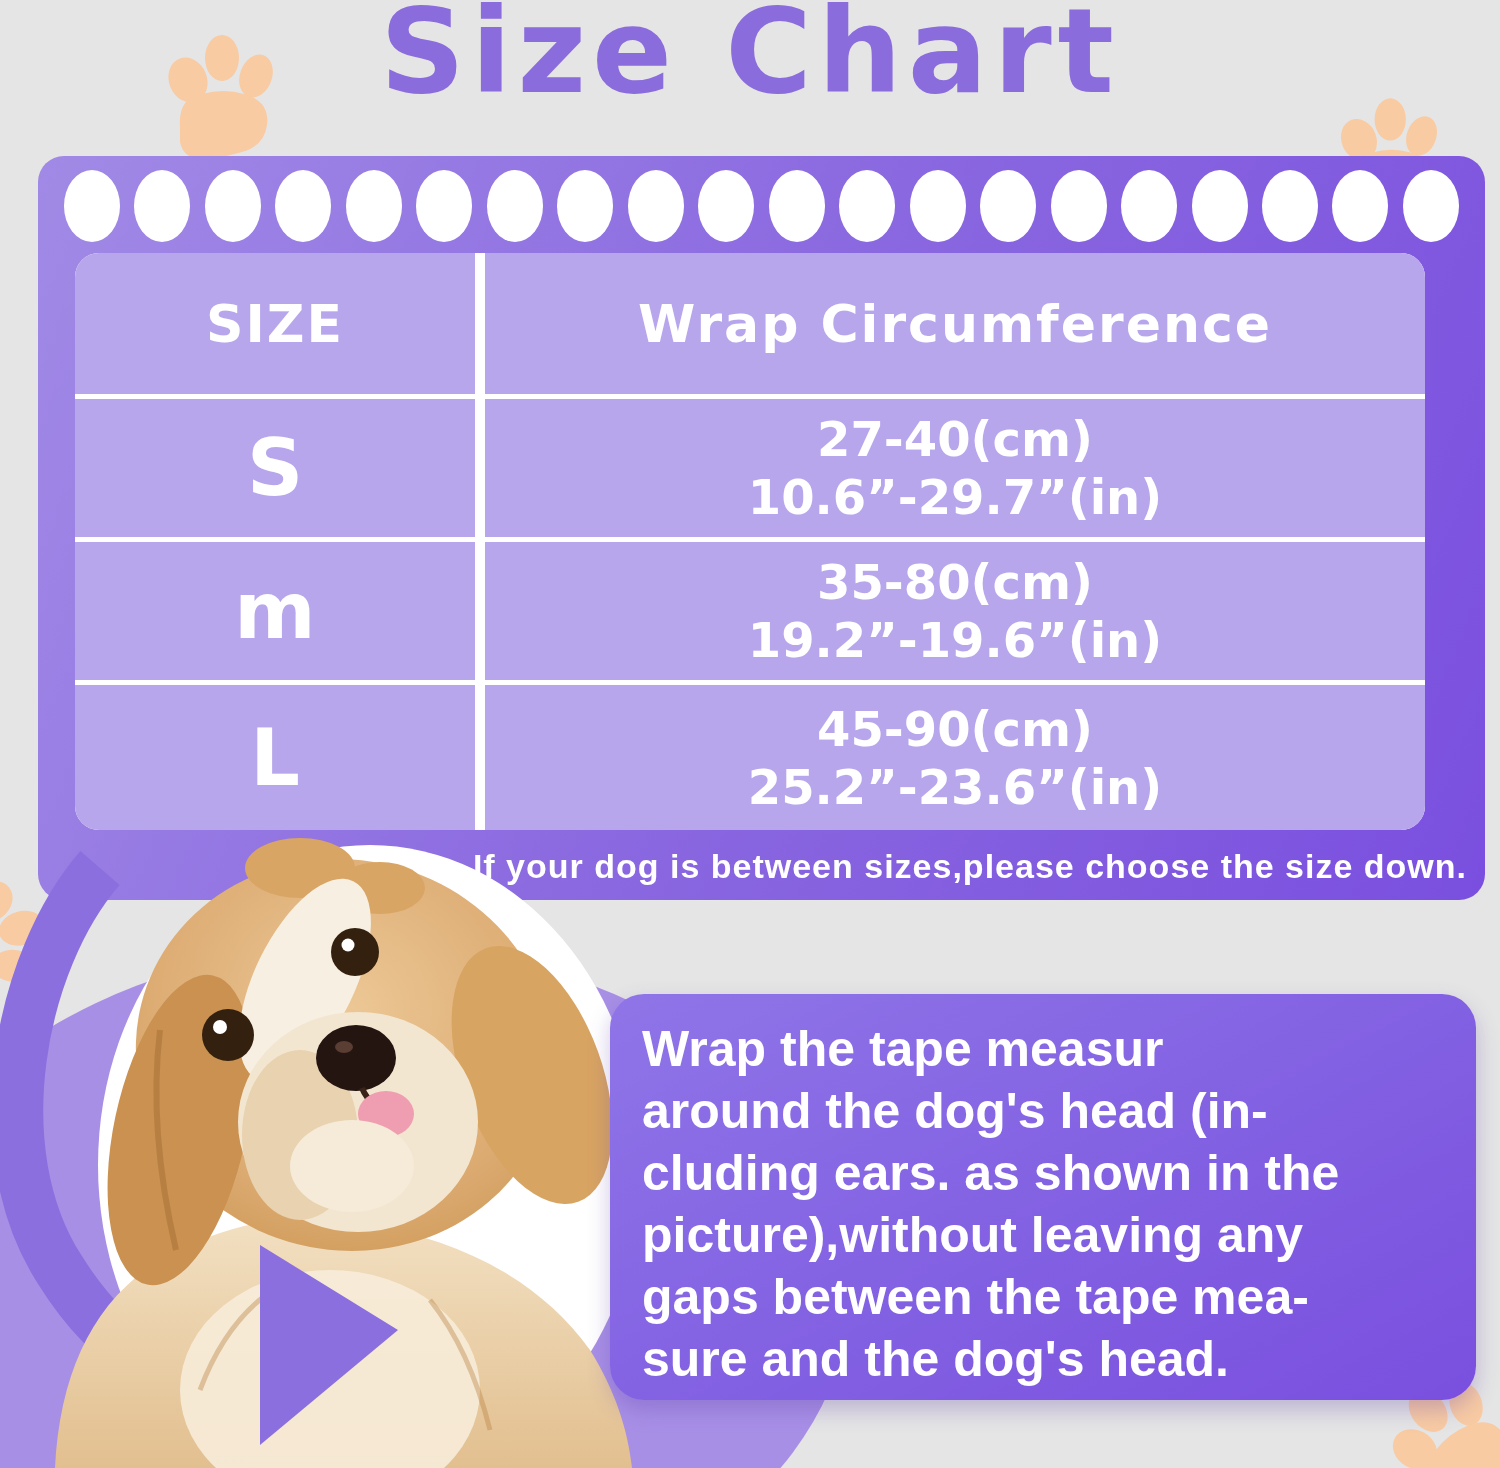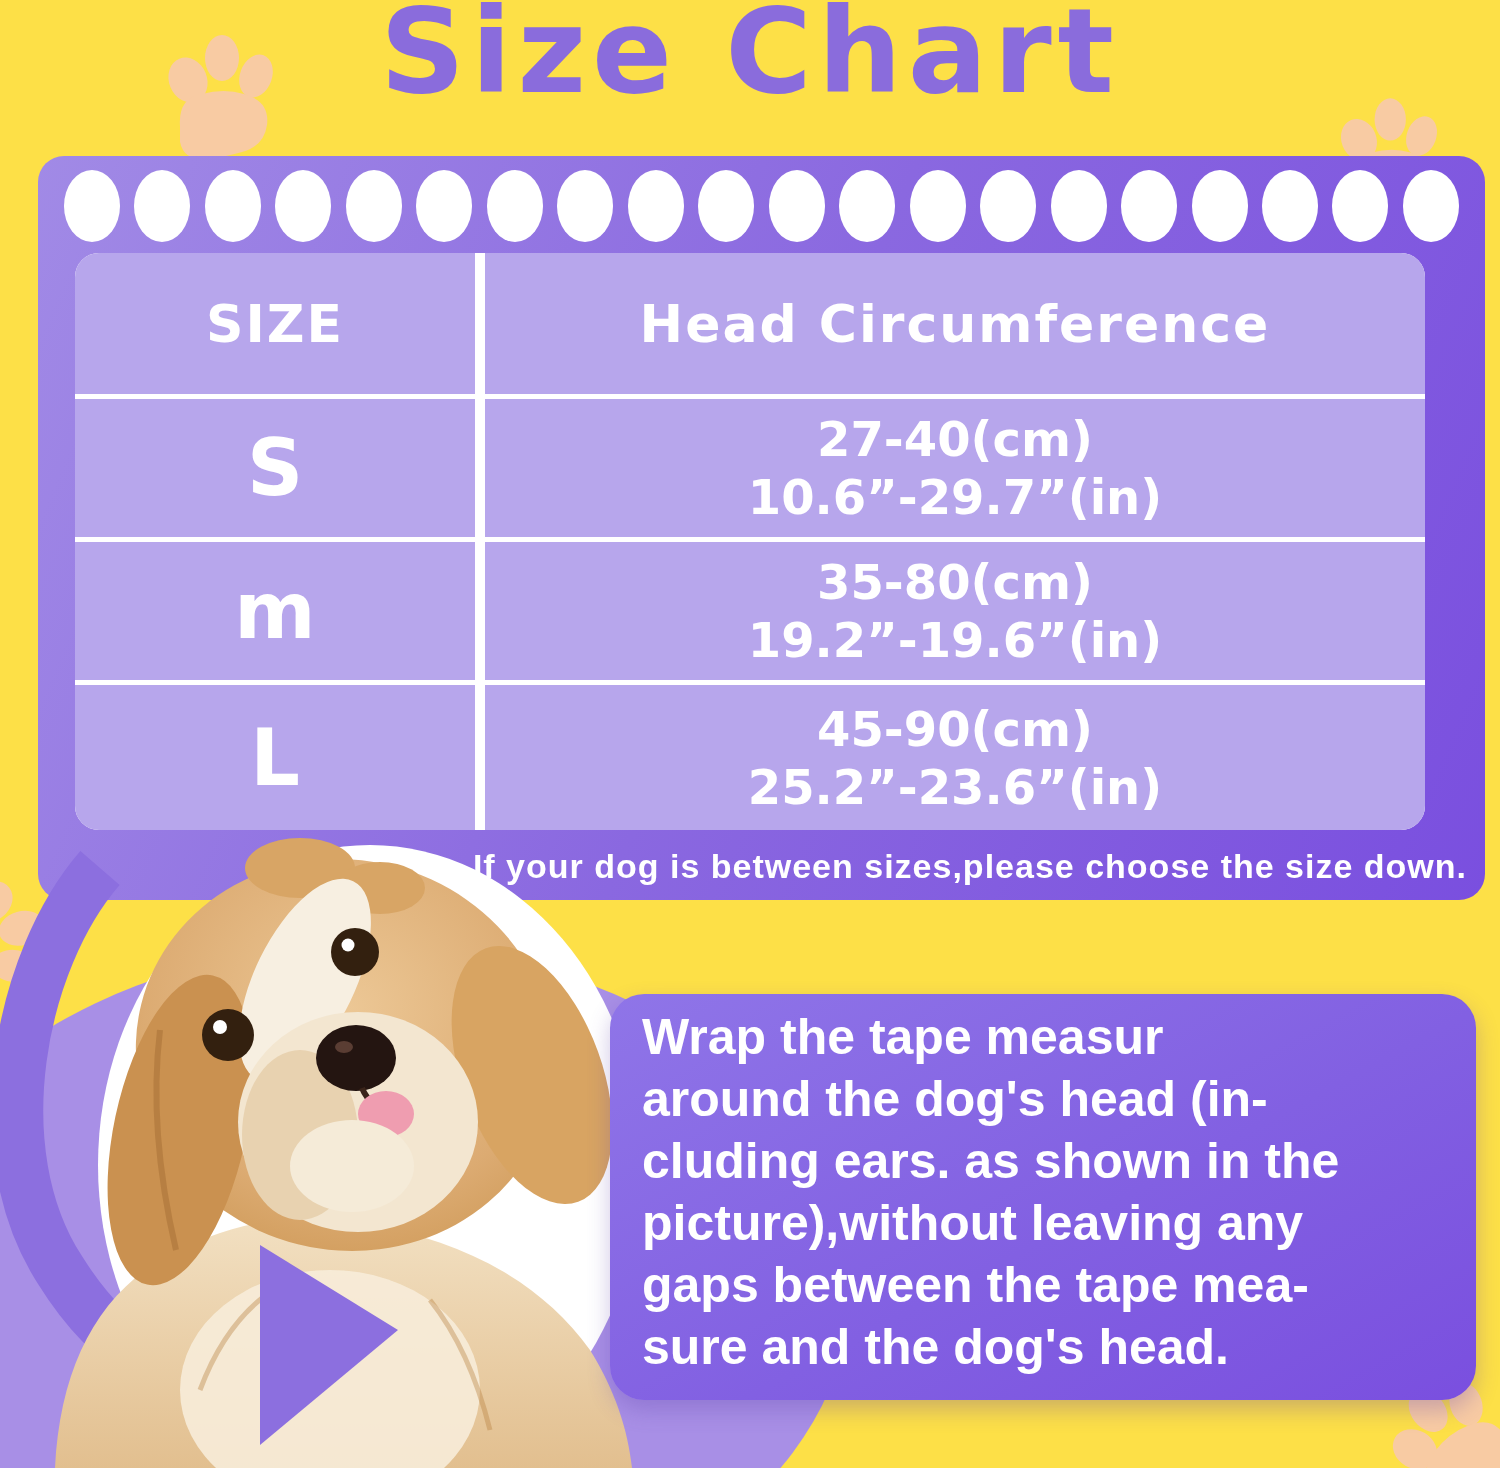--- a/index.html
+++ b/index.html
@@ -1,19 +1,19 @@
 <!DOCTYPE html>
 <html><head>
 <meta charset="utf-8">
 <style>
   html,body{margin:0;padding:0;}
   .page{
     position:relative;
     width:1500px;height:1468px;
-    background:#fde047;
+    background:#e5e5e5;
     overflow:hidden;
     font-family:"Liberation Sans",sans-serif;
   }
   
   .title{
     position:absolute;top:-18px;left:0;width:100%;
     text-align:center;
     font-family:"DejaVu Sans",sans-serif;
     font-weight:bold;
     font-size:118px;
@@ -70,21 +70,21 @@
     position:absolute;left:0;top:830px;width:1500px;height:638px;
     z-index:3;pointer-events:none;
   }
   
   .card{
     position:absolute;left:610px;top:994px;width:866px;height:406px;
     box-sizing:border-box;
     border-radius:34px;
     background:linear-gradient(152deg,#8f75e8 0%,#8260e2 55%,#7a4fdf 100%);
     box-shadow:0 10px 22px rgba(96,66,170,.30);
-    padding:12px 14px 0 32px;
+    padding:24px 14px 0 32px;
     z-index:6;
   }
   .instruction{
     margin:0;
     white-space:pre-line;
     font-weight:bold;
     font-size:50px;line-height:62px;
     color:#ffffff;
   }
 </style>
@@ -155,21 +155,21 @@
         <div class="hole"></div>
         <div class="hole"></div>
       <div class="hole"></div>
         <div class="hole"></div>
         <div class="hole"></div>
         <div class="hole"></div>
     </div>
 
     <div class="size-table">
       <div class="cell header">SIZE</div>
-      <div class="cell header">Head Circumference</div>
+      <div class="cell header">Wrap Circumference</div>
 
       <div class="cell label">S</div>
       <div class="cell">
         <div class="val-line">27-40(cm)</div>
         <div class="val-line">10.6”-29.7”(in)</div>
       </div>
 
       <div class="cell label">m</div>
       <div class="cell">
         <div class="val-line">35-80(cm)</div>

